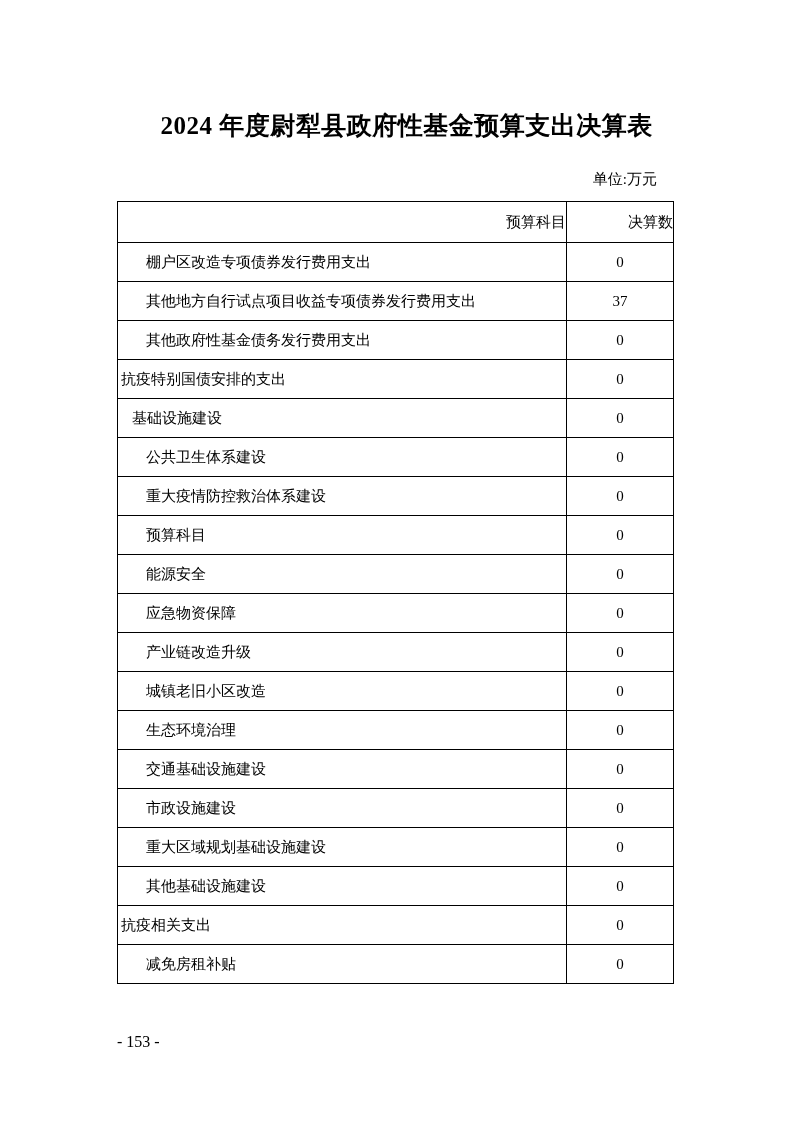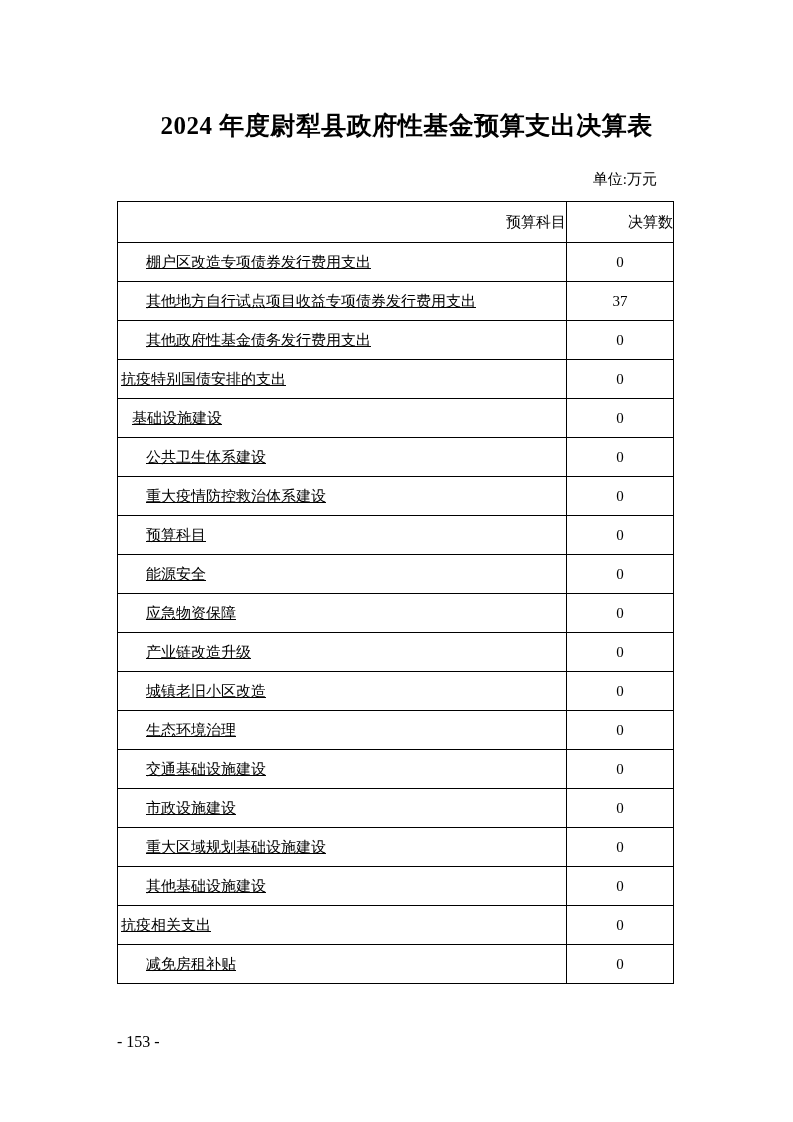--- a/index.html
+++ b/index.html
@@ -48,21 +48,21 @@
   .budget-table th, .budget-table td {
     border: 1.5px solid #000000;
     padding: 0;
     font-weight: normal;
     vertical-align: middle;
   }
   .budget-table th {
     height: 41px;
     text-align: right;
   }
-  .budget-table td.subject { text-align: left; text-decoration: underline; }
+  .budget-table td.subject { text-align: left; }
   .budget-table td.amount  { text-align: center; }
   .budget-table tbody td { height: 39px; }
   td.ind0 { padding-left: 3px; }
   td.ind1 { padding-left: 14px; }
   td.ind2 { padding-left: 28px; }
   .page-number {
     position: absolute;
     top: 1033px; left: 117px;
     width: 556px;
     text-align: left;

